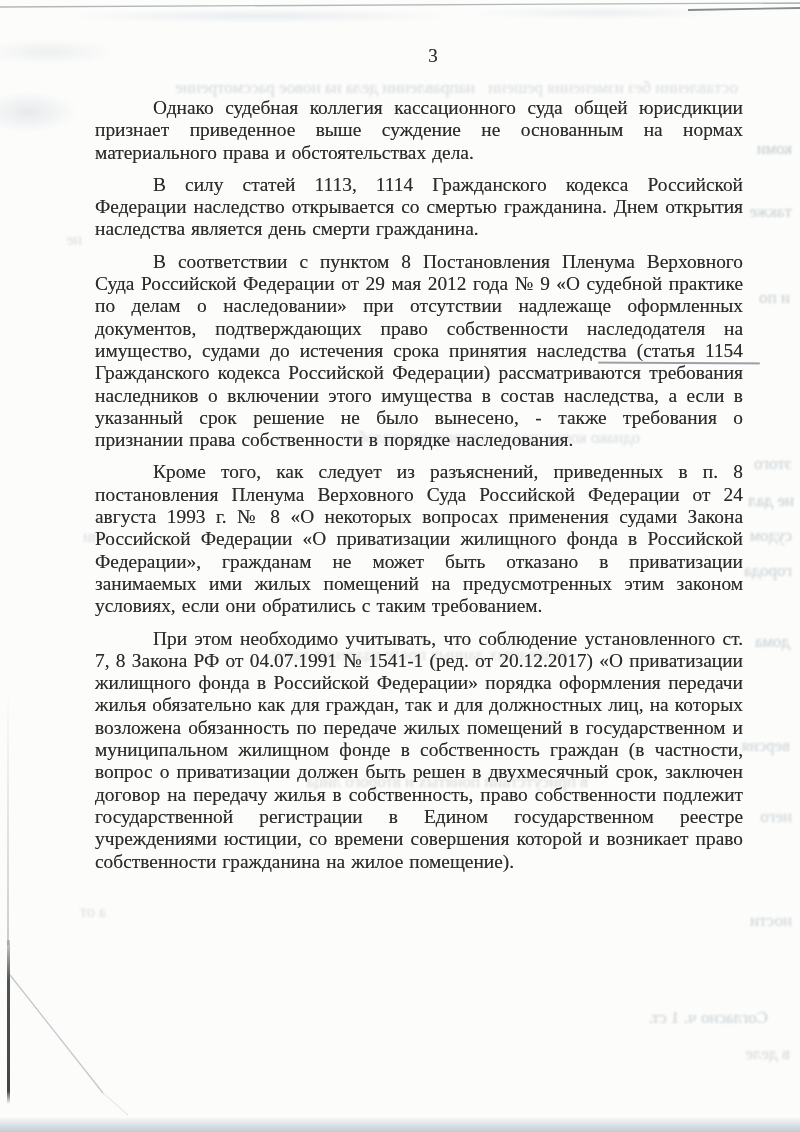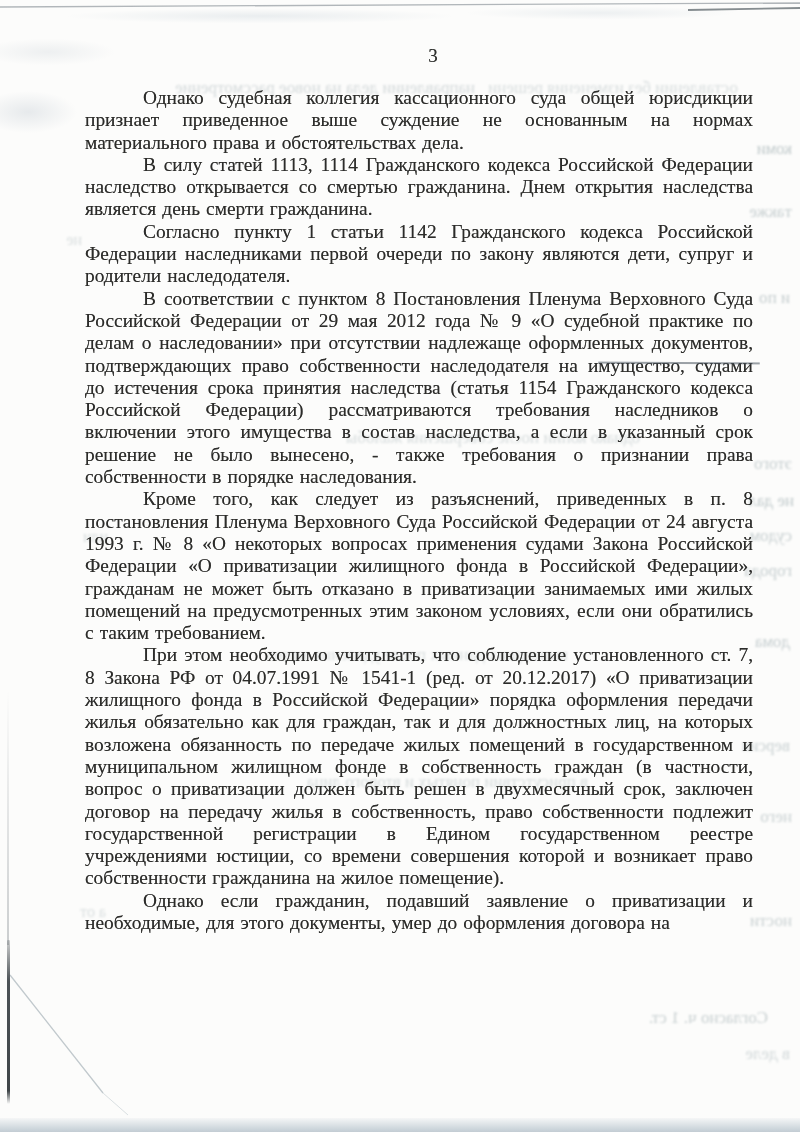--- a/index.html
+++ b/index.html
@@ -62,21 +62,21 @@
   
   .content {
     position: absolute; left: 85px; top: 87px; width: 668px;
     color: #2c2c2a;
     font-size: 19.4px;
     line-height: 22.3px;
     text-align: justify;
     text-shadow: 0 0 0.5px rgba(44,44,42,0.55);
   }
   .content p {
-    margin: 0;
+    margin: 10px;
     text-indent: 58px;
     word-spacing: 1.2px;
   }
 
   
   .bleed-layer { position: absolute; inset: 0; pointer-events: none; }
   .bleed {
     position: absolute;
     font-family: "Liberation Serif", serif;
     color: #7d9095;
@@ -119,25 +119,23 @@
       <div class="bleed" style="left: 722px; top: 807px; width: 70px; font-size: 17px; opacity: 0.4;">него</div>
       <div class="bleed" style="left: 46px; top: 903px; width: 60px; font-size: 16px; opacity: 0.28;">а от</div>
       <div class="bleed" style="left: 720px; top: 911px; width: 72px; font-size: 17px; opacity: 0.4;">ности</div>
       <div class="bleed" style="left: 588px; top: 1008px; width: 180px; font-size: 17px; opacity: 0.42;">Согласно ч. 1 ст.</div>
       <div class="bleed" style="left: 720px; top: 1044px; width: 70px; font-size: 17px; opacity: 0.34;">в деле</div>
     </div>
 
   <div class="content">
     <p>Однако судебная коллегия кассационного суда общей юрисдикции признает приведенное выше суждение не основанным на нормах материального права и обстоятельствах дела.</p>
     <p>В силу статей 1113, 1114 Гражданского кодекса Российской Федерации наследство открывается со смертью гражданина. Днем открытия наследства является день смерти гражданина.</p>
-    <p>Согласно пункту 1 статьи 1142 Гражданского кодекса Российской Федерации наследниками первой очереди по закону являются дети, супруг и родители наследодателя.</p>
     <p>В соответствии с пунктом 8 Постановления Пленума Верховного Суда Российской Федерации от 29 мая 2012 года № 9 «О судебной практике по делам о наследовании» при отсутствии надлежаще оформленных документов, подтверждающих право собственности наследодателя на имущество, судами до истечения срока принятия наследства (статья 1154 Гражданского кодекса Российской Федерации) рассматриваются требования наследников о включении этого имущества в состав наследства, а если в указанный срок решение не было вынесено, - также требования о признании права собственности в порядке наследования.</p>
     <p>Кроме того, как следует из разъяснений, приведенных в п. 8 постановления Пленума Верховного Суда Российской Федерации от 24 августа 1993 г. № 8 «О некоторых вопросах применения судами Закона Российской Федерации «О приватизации жилищного фонда в Российской Федерации», гражданам не может быть отказано в приватизации занимаемых ими жилых помещений на предусмотренных этим законом условиях, если они обратились с таким требованием.</p>
     <p>При этом необходимо учитывать, что соблюдение установленного ст. 7, 8 Закона РФ от 04.07.1991 № 1541-1 (ред. от 20.12.2017) «О приватизации жилищного фонда в Российской Федерации» порядка оформления передачи жилья обязательно как для граждан, так и для должностных лиц, на которых возложена обязанность по передаче жилых помещений в государственном и муниципальном жилищном фонде в собственность граждан (в частности, вопрос о приватизации должен быть решен в двухмесячный срок, заключен договор на передачу жилья в собственность, право собственности подлежит государственной регистрации в Едином государственном реестре учреждениями юстиции, со времени совершения которой и возникает право собственности гражданина на жилое помещение).</p>
-    <p>Однако если гражданин, подавший заявление о приватизации и необходимые, для этого документы, умер до оформления договора на</p>
   </div>
 
   <div class="underline-artifact"></div>
 
   <svg class="crease" viewBox="0 0 140 177" xmlns="http://www.w3.org/2000/svg">
     <line x1="10" y1="20" x2="103" y2="138" stroke="#b2bcc1" stroke-width="1.3" opacity="0.8"></line>
     <line x1="103" y1="138" x2="128" y2="160" stroke="#c2cbd0" stroke-width="1" opacity="0.6"></line>
   </svg>
 
   <div class="left-line-faint"></div>

